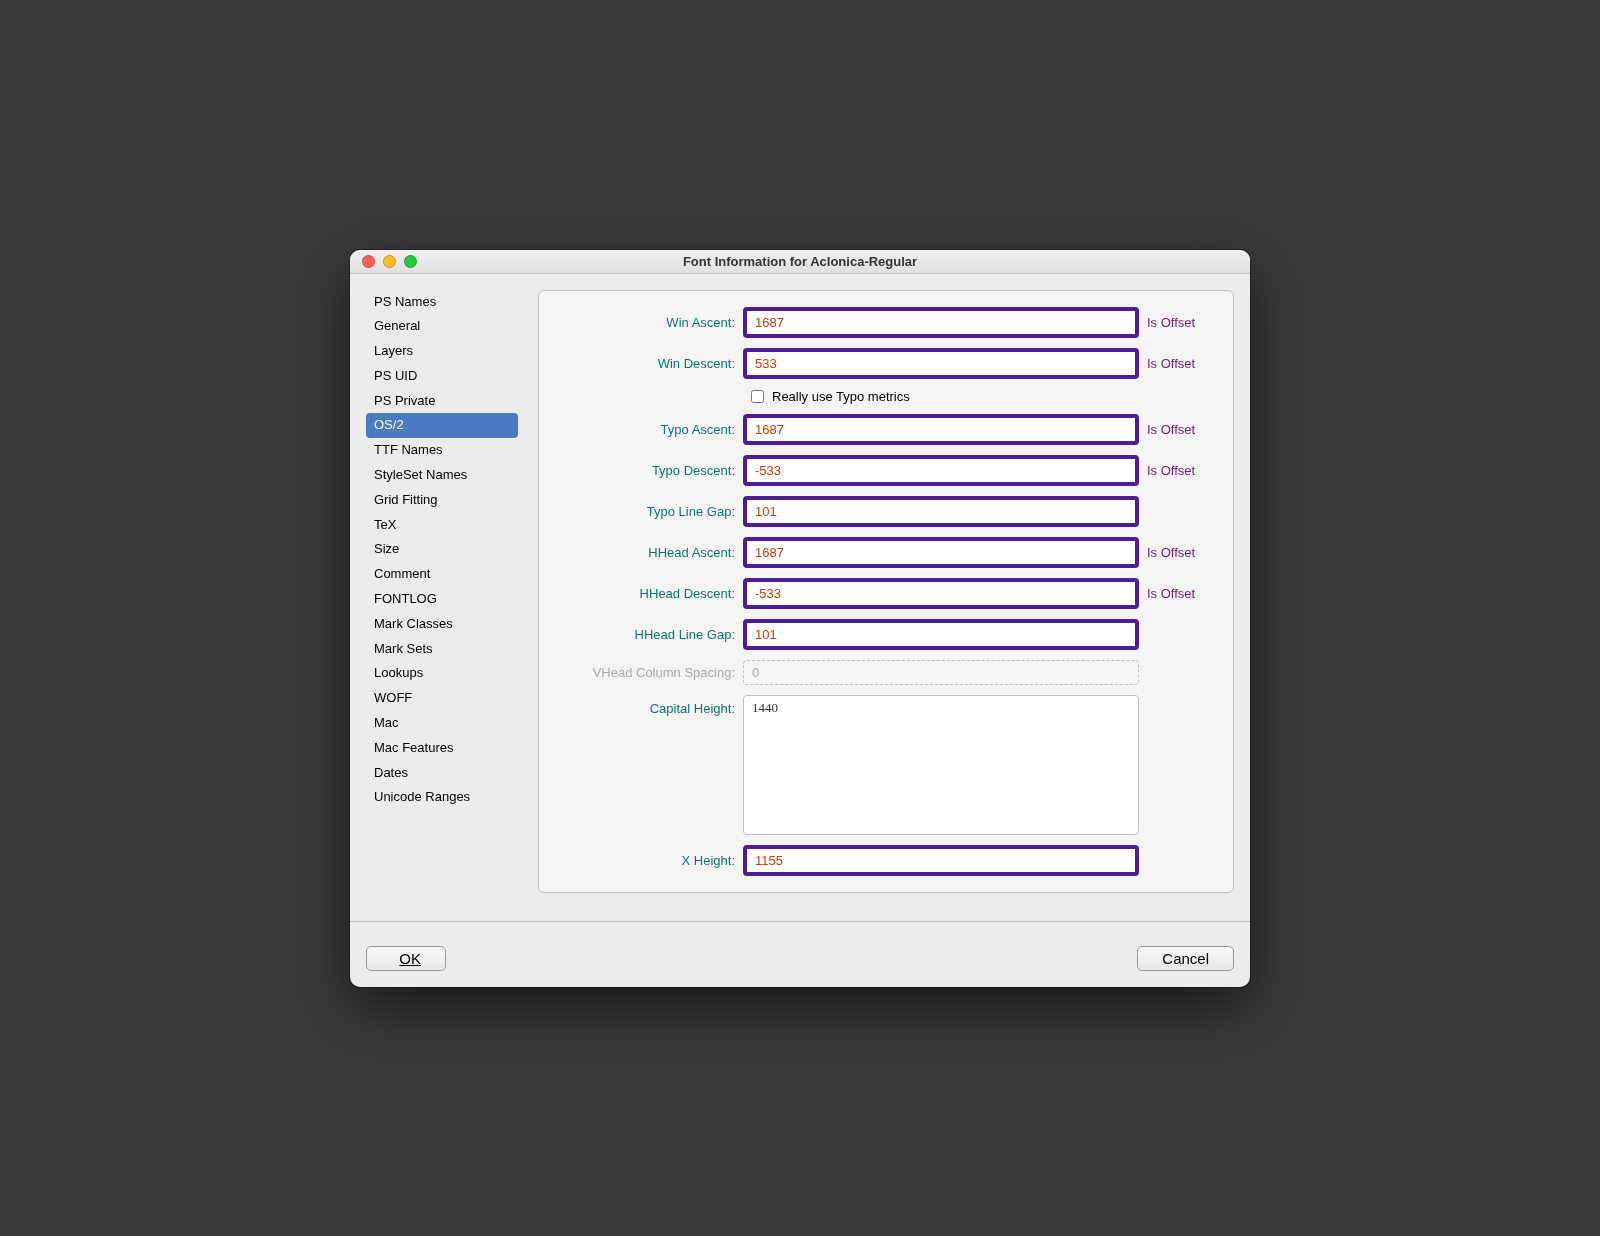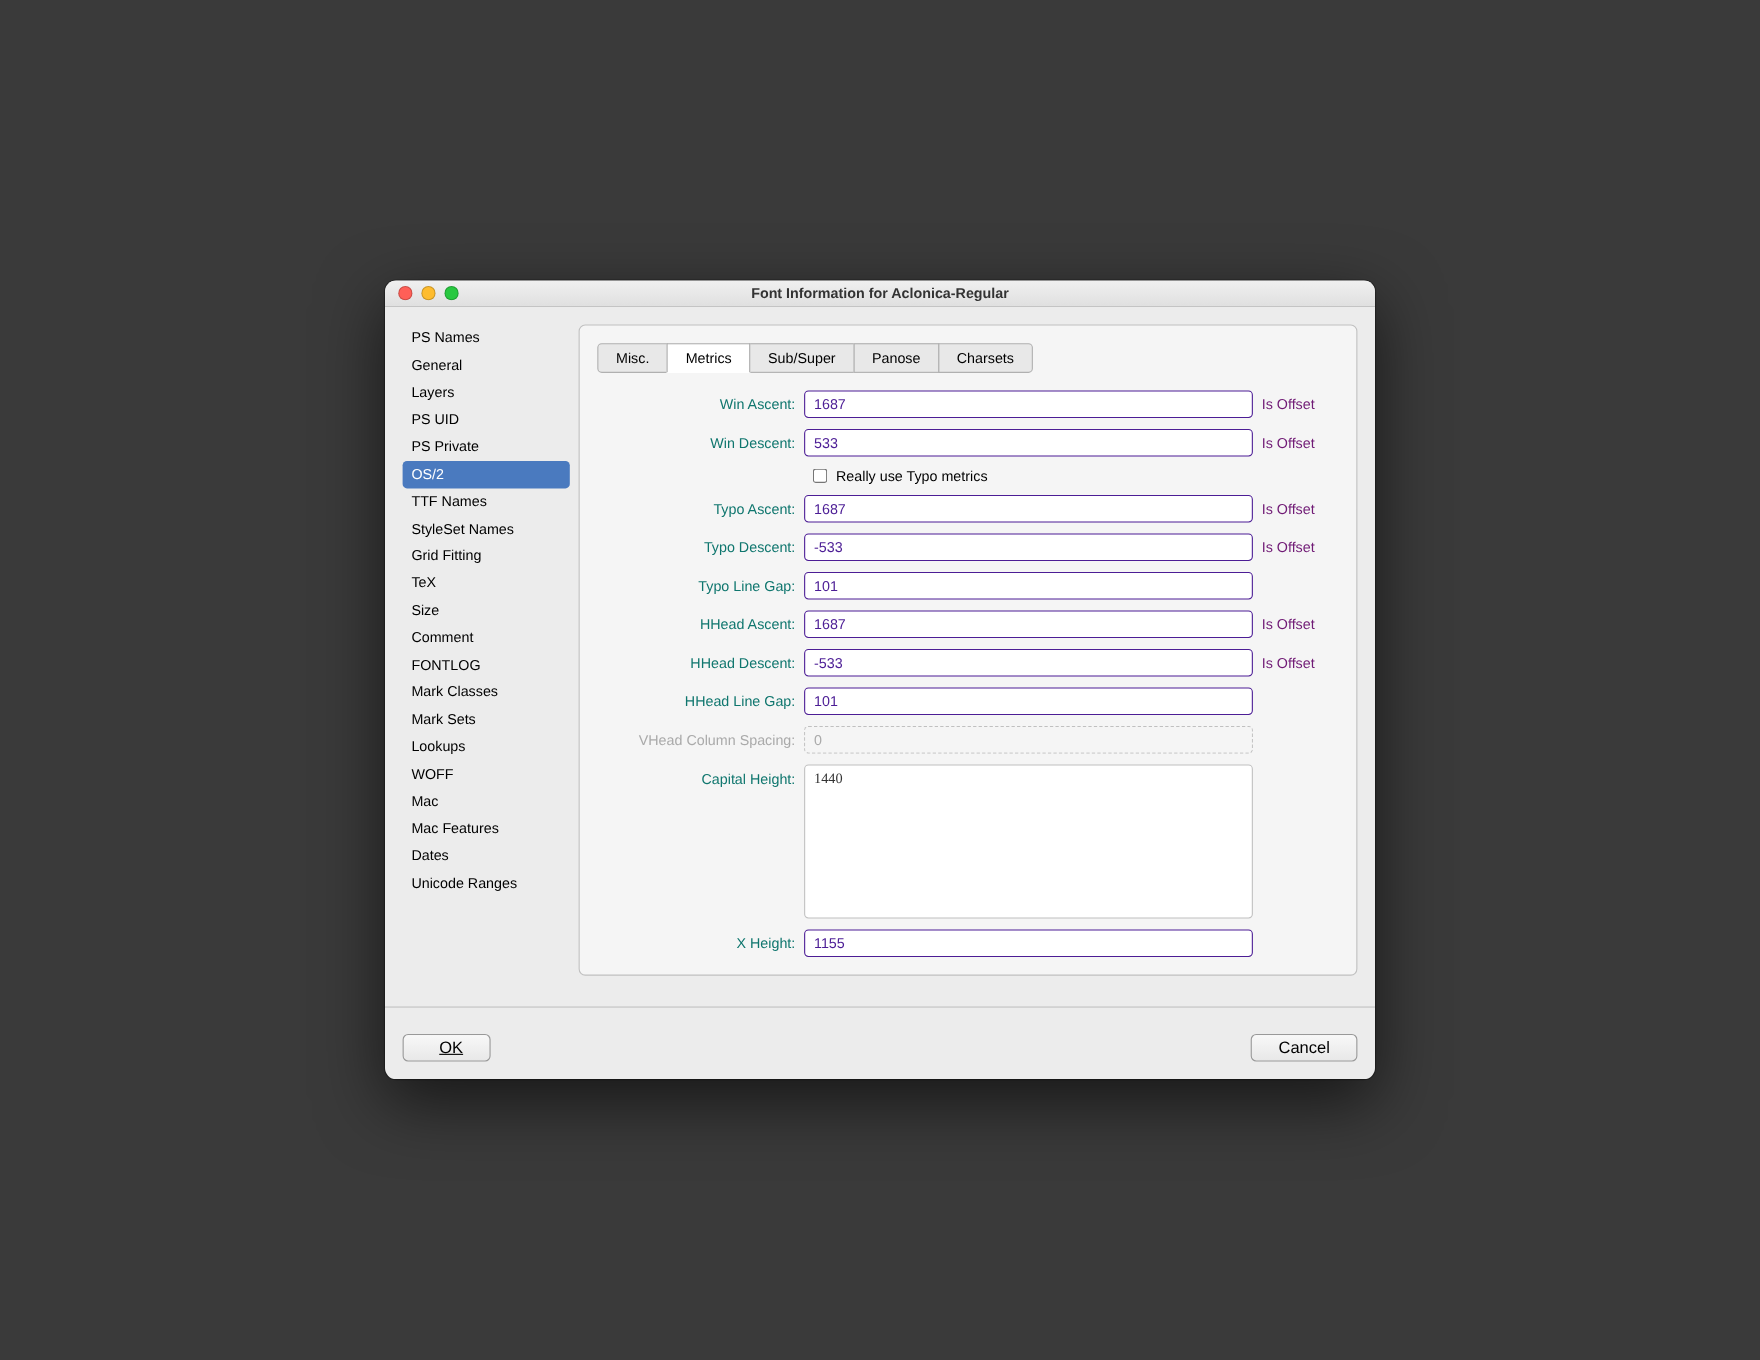--- a/index.html
+++ b/index.html
@@ -54,21 +54,21 @@
 
     .title-text {
       font-size: 13px;
       font-weight: 600;
       color: #333;
     }
 
     .content {
       display: flex;
       padding: 16px;
-      gap: 0;
+      gap: 12px;
       background: #ececec;
     }
 
     .sidebar {
       width: 160px;
       min-width: 160px;
       padding-right: 8px;
     }
 
     .sidebar-item {
@@ -146,26 +146,26 @@
       color: #0f766e;
       font-size: 13px;
     }
 
     .form-label.disabled {
       color: #aaa;
     }
 
     .form-input {
       flex: 1;
-      border: 1px solid #4c1d95;
+      border: 4px solid #4c1d95;
       border-radius: 4px;
       padding: 4px 8px;
       font-size: 13px;
       background: white;
-      color: #4c1d95;
+      color: #c2410c;
       outline: none;
     }
 
     .form-input:disabled {
       background: #f5f5f5;
       color: #aaa;
       border: 1px dashed #c0c0c0;
     }
 
     .form-suffix {
@@ -268,27 +268,20 @@
       <div class="sidebar-item">Lookups</div>
       <div class="sidebar-item">WOFF</div>
       <div class="sidebar-item">Mac</div>
       <div class="sidebar-item">Mac Features</div>
       <div class="sidebar-item">Dates</div>
       <div class="sidebar-item">Unicode Ranges</div>
     </div>
 
     <div class="main-panel">
 
-      <div class="tabs">
-        <div class="tab">Misc.</div>
-        <div class="tab active">Metrics</div>
-        <div class="tab">Sub/Super</div>
-        <div class="tab">Panose</div>
-        <div class="tab">Charsets</div>
-      </div>
 
       <div class="form-area">
 
         <div class="form-row">
           <span class="form-label">Win Ascent:</span>
           <input class="form-input" type="text" value="1687" style="">
           <span class="form-suffix">Is Offset</span>
         </div>
 
         <div class="form-row">

